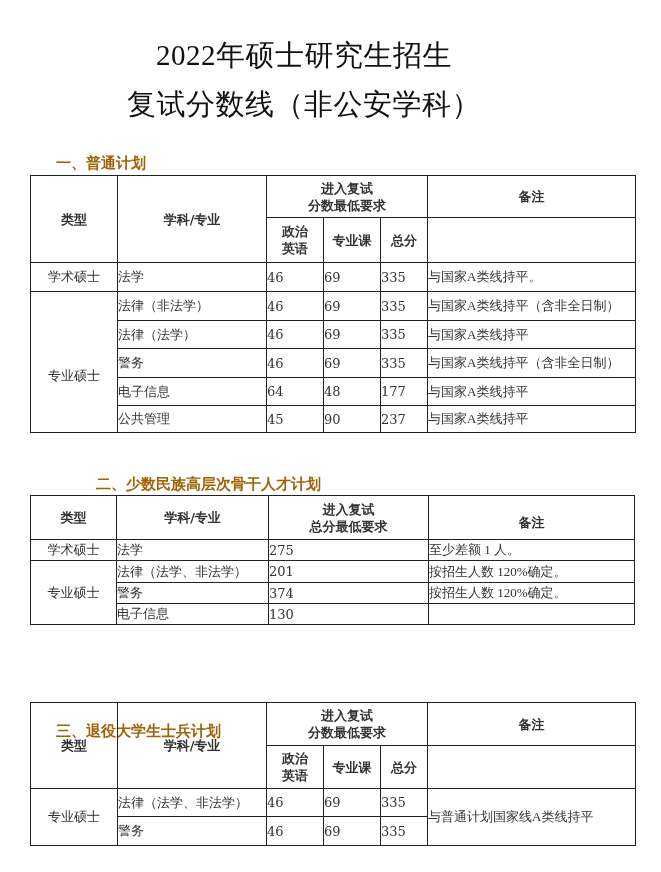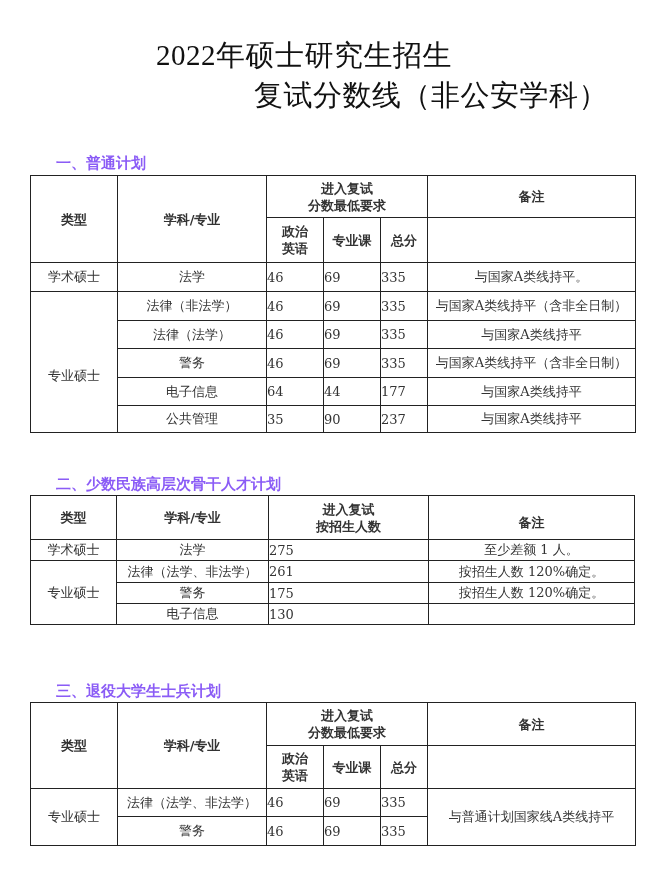--- a/index.html
+++ b/index.html
@@ -2,30 +2,30 @@
 <html><head>
 <meta charset="utf-8">
 <style>
   html, body { margin: 0; padding: 0; background: #ffffff; }
   body { width: 661px; height: 872px; position: relative; overflow: hidden;
          font-family: "DejaVu Serif", "Liberation Serif", serif; color: #1a1a1a; }
   .title { position: absolute; left: 0; width: 608px; text-align: center;
            font-family: "Liberation Serif", "DejaVu Serif", serif;
            font-size: 29px; line-height: 36px; color: #111; letter-spacing: 0.5px; }
   .t1 { top: 37px; }
-  .t2 { top: 77px; text-align: right; }
+  .t2 { top: 86px; }
   .section-title { position: absolute; left: 56px; font-family: "DejaVu Sans", sans-serif;
-                   font-weight: bold; font-size: 15px; color: #8b5cf6; line-height: 18px; }
+                   font-weight: bold; font-size: 15px; color: #a16207; line-height: 18px; }
   table.grid { position: absolute; border-collapse: collapse; table-layout: fixed; }
   table.grid td { border: 1.3px solid #222; padding: 0; font-size: 13px; color: #333;
                   vertical-align: middle; overflow: hidden; white-space: nowrap; }
   td.h { font-family: "DejaVu Sans", sans-serif; font-weight: bold; font-size: 13px;
          color: #111; text-align: center; line-height: 17px; }
   td.c { text-align: center; }
-  td.l { text-align: center; padding-left: 7px; }
+  td.l { text-align: left; padding-left: 7px; font-family: Liberation Serif, serif; }
   td.n { text-align: left; padding-top: 3px; }
 </style>
 </head>
 <body>
 
 <div class="title t1">2022年硕士研究生招生</div>
 <div class="title t2">复试分数线（非公安学科）</div>
 
 <div class="section-title" style="top:154px;">一、普通计划</div>
 <table class="grid" style="left:30px; top:175px; width:605px;">
@@ -82,78 +82,78 @@
   <tr style="height:29px">
     <td class="l">警务</td>
     <td class="n">46</td>
     <td class="n">69</td>
     <td class="n">335</td>
     <td class="l">与国家A类线持平（含非全日制）</td>
   </tr>
   <tr style="height:28px">
     <td class="l">电子信息</td>
     <td class="n">64</td>
-    <td class="n">44</td>
+    <td class="n">48</td>
     <td class="n">177</td>
     <td class="l">与国家A类线持平</td>
   </tr>
   <tr style="height:27px">
     <td class="l">公共管理</td>
-    <td class="n">35</td>
+    <td class="n">45</td>
     <td class="n">90</td>
     <td class="n">237</td>
     <td class="l">与国家A类线持平</td>
   </tr>
 </tbody>
   </table>
 
-<div class="section-title" style="top:475px;">二、少数民族高层次骨干人才计划</div>
+<div class="section-title" style="top:475px;margin-left:40px;">二、少数民族高层次骨干人才计划</div>
 <table class="grid" style="left:30px; top:495px; width:604px;">
   <colgroup>
     <col style="width:86px">
       <col style="width:152px">
       <col style="width:160px">
       <col style="width:206px">
   </colgroup>
   <tbody>
       <tr style="height:44px">
     <td class="h">类型</td>
     <td class="h">学科/专业</td>
     <td class="h">
       <div>进入复试</div>
-      <div>按招生人数</div>
+      <div>总分最低要求</div>
     </td>
     <td class="h" style="padding-top:10px">备注</td>
   </tr>
   <tr style="height:21px">
     <td class="c">学术硕士</td>
     <td class="l">法学</td>
     <td class="n">275</td>
     <td class="l">至少差额 1 人。</td>
   </tr>
   <tr style="height:22px">
     <td class="c" rowspan="3">专业硕士</td>
     <td class="l">法律（法学、非法学）</td>
-    <td class="n">261</td>
+    <td class="n">201</td>
     <td class="l">按招生人数 120%确定。</td>
   </tr>
   <tr style="height:21px">
     <td class="l">警务</td>
-    <td class="n">175</td>
+    <td class="n">374</td>
     <td class="l">按招生人数 120%确定。</td>
   </tr>
   <tr style="height:21px">
     <td class="l">电子信息</td>
     <td class="n">130</td>
     <td class="l"></td>
   </tr>
 </tbody>
   </table>
 
-<div class="section-title" style="top:682px;">三、退役大学生士兵计划</div>
+<div class="section-title" style="top:722px;">三、退役大学生士兵计划</div>
 <table class="grid" style="left:30px; top:702px; width:605px;">
   <colgroup>
     <col style="width:87px">
       <col style="width:149px">
       <col style="width:57px">
       <col style="width:57px">
       <col style="width:47px">
       <col style="width:208px">
   </colgroup>
   <tbody>

